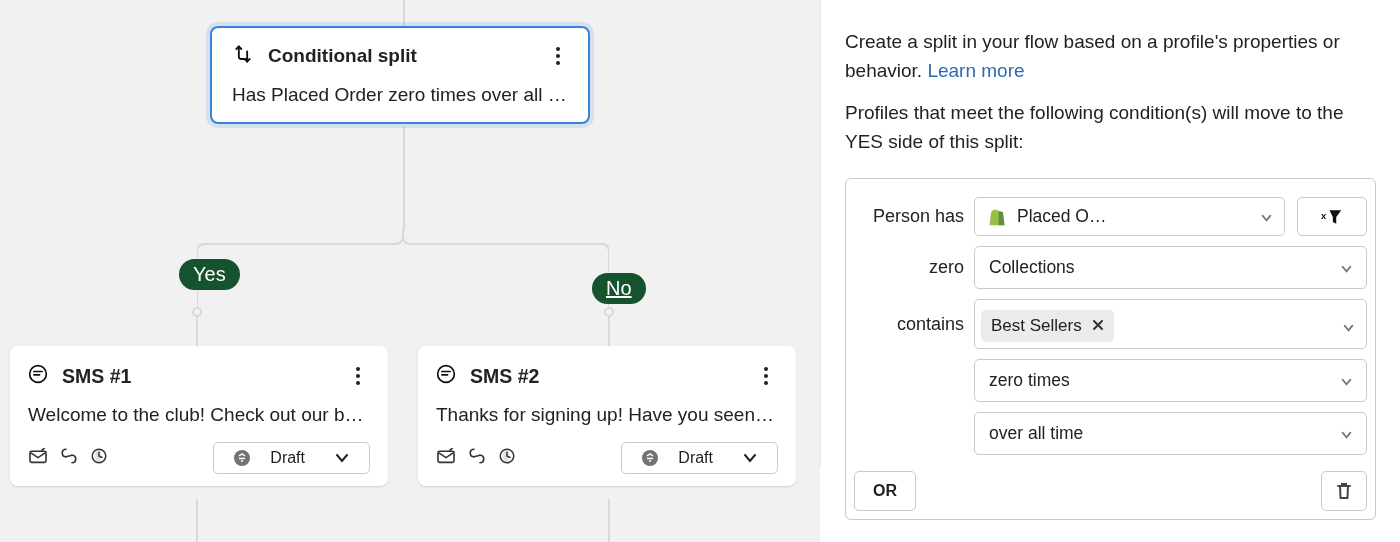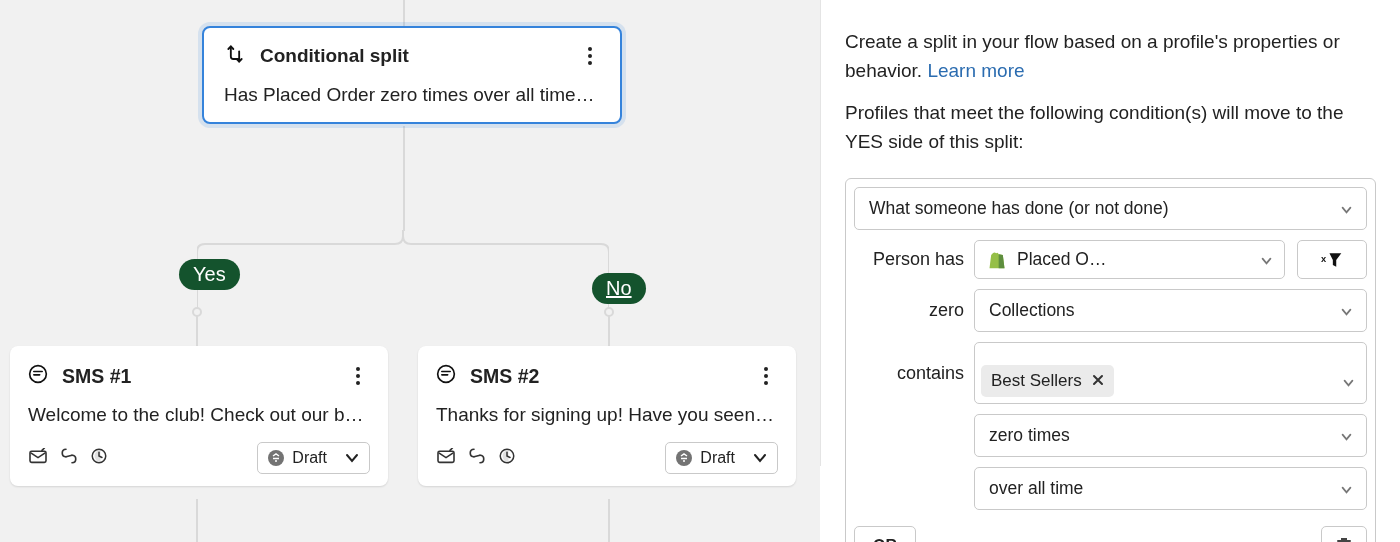--- a/index.html
+++ b/index.html
@@ -48,23 +48,23 @@
       position: absolute;
       background: #fff;
       border-radius: 8px;
       box-shadow: 0 1px 2px rgba(0,0,0,0.12);
     }
     .node-selected {
       border: 2px solid #3583db;
       box-shadow: 0 0 0 4px rgba(53,131,219,0.15);
     }
     .cond-card {
-      left: 202px;
+      left: 210px;
       top: 26px;
-      width: 420px;
+      width: 380px;
       padding: 16px 20px 16px 20px;
     }
     .cond-head {
       display: flex;
       align-items: center;
       gap: 14px;
       position: relative;
     }
     .cond-title {
       font-weight: 700;
@@ -144,23 +144,23 @@
       justify-content: space-between;
     }
     .sms-icons {
       display: flex;
       gap: 12px;
       align-items: center;
     }
     .status-btn {
       display: inline-flex;
       align-items: center;
-      gap: 8px;
+      gap: 20px;
       border: 1px solid #c9c9c9;
-      padding: 6px 10px;
+      padding: 6px 20px;
       border-radius: 5px;
       cursor: pointer;
     }
     .status-dot {
       width: 16px;
       height: 16px;
       border-radius: 50%;
       background: #737373;
       display: inline-flex;
       align-items: center;
@@ -249,21 +249,21 @@
       border: 1px solid #c9c9c9;
       border-radius: 5px;
       display: flex;
       align-items: center;
       justify-content: center;
       cursor: pointer;
     }
     .tag-select {
       display: flex;
       align-items: center;
-      padding: 22px 12px 6px 6px;
+      padding: 10px 12px 6px 6px;
     }
     .tag {
       background: #ebebeb;
       border-radius: 5px;
       padding: 6px 10px;
       display: inline-flex;
       align-items: center;
       gap: 10px;
       font-size: 17px;
     }
@@ -456,28 +456,20 @@
 </div>
 
 <div class="panel">
   <p>
     <span>Create a split in your flow based on a profile's properties or behavior. </span><a href="#">Learn more</a>
   </p>
   <p class="t2">Profiles that meet the following condition(s) will move to the YES side of this split:</p>
 
   <div class="condition-box">
 
-    <div class="select select-top">
-      <span>What someone has done (or not done)</span>
-      <span class="chev-sm">
-        <svg width="11" height="8" viewBox="0 0 14 10">
-            <path d="M2 2 L7 8 L12 2" stroke="#777" stroke-width="2.2" fill="none" stroke-linecap="round"></path>
-          </svg>
-      </span>
-    </div>
 
     <div class="row">
       <div class="row-label">Person has</div>
       <div class="placed-wrap">
         <div class="select placed-sel">
           <span class="shop-icon">
             <svg width="20" height="20" viewBox="0 0 24 24">
               <path d="M5 6 L7 4 Q9 2 11 4 Q13 2 14 5 L19 6 L21 22 L3 22 Z" fill="#95bf47"></path>
               <path d="M14 5 L19 6 L21 22 L14 22 Z" fill="#5e8e3e"></path>
             </svg>

